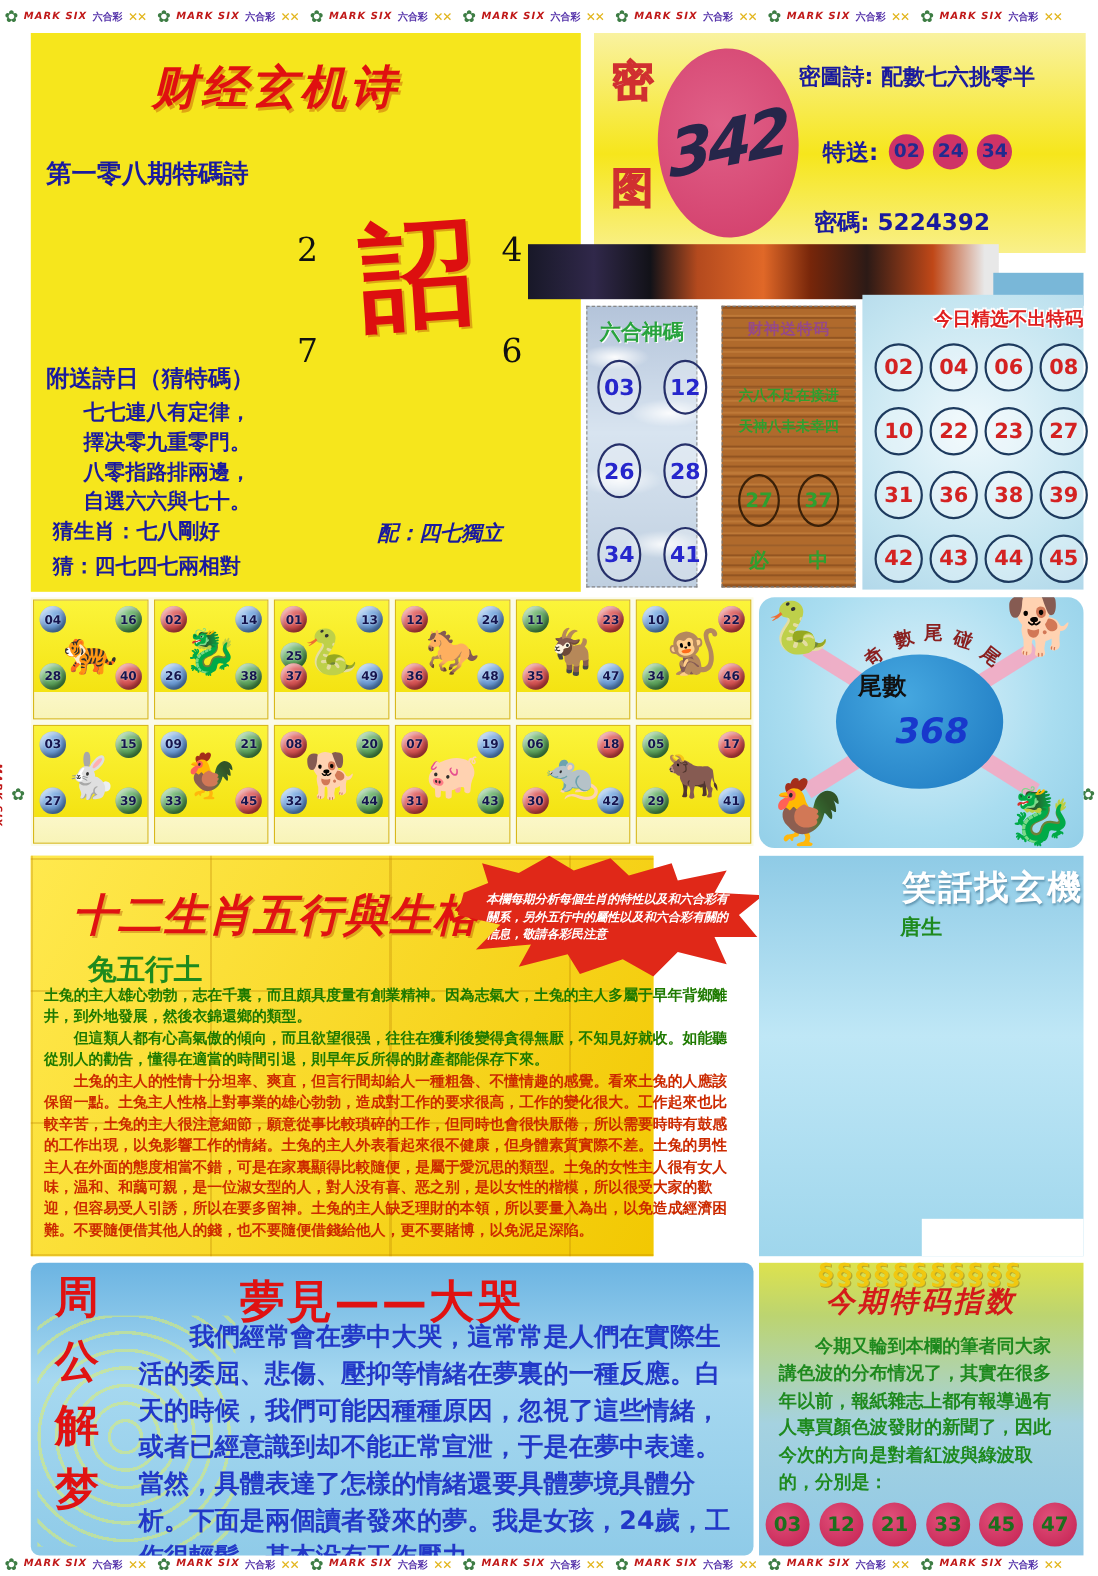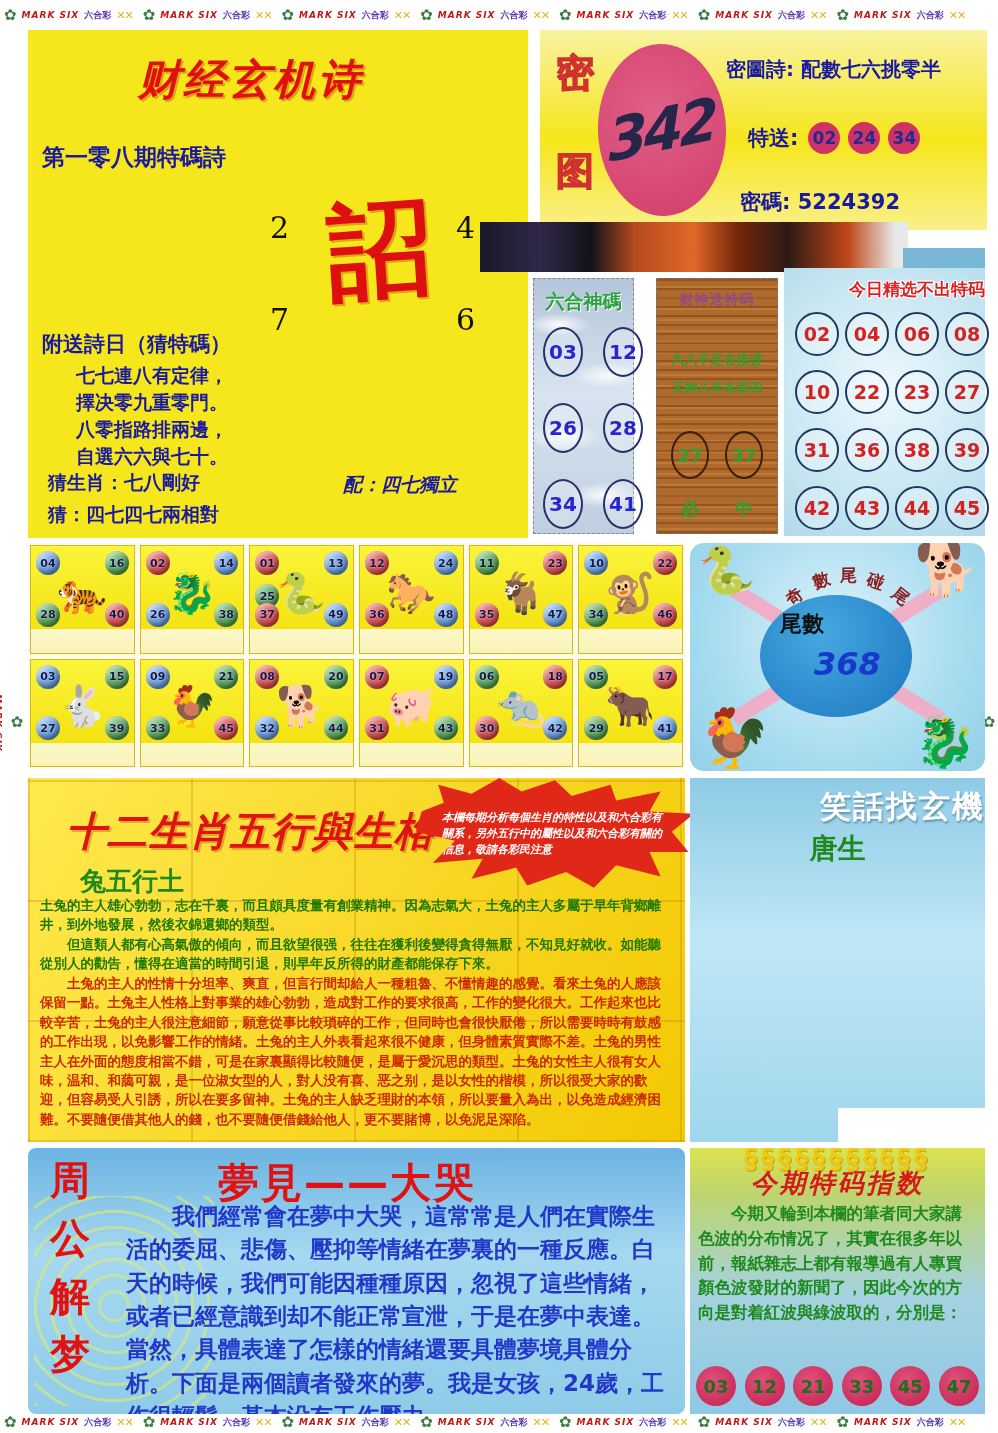--- a/index.html
+++ b/index.html
@@ -128,21 +128,21 @@
   .tail-label{font-size:22px;font-weight:bold;color:#111;}
   .tail-value{font-size:32px;font-weight:bold;color:#1838cc;margin:6px 0 0 34px;font-style:italic;}
   .arc-char{position:absolute;font-size:17px;font-weight:bold;color:#8a1f1f;z-index:4;}
   .tail-animal{position:absolute;line-height:1;z-index:5;}
   .ta-snake{left:8px;top:4px;font-size:46px;}
   .ta-dog{right:6px;top:0px;font-size:52px;}
   .ta-rooster{left:8px;bottom:4px;font-size:58px;}
   .ta-dragon{right:8px;bottom:4px;font-size:50px;}
 
   
-  #panel-article{left:28px;top:778px;width:657px;height:364px;
+  #panel-article{left:28px;top:778px;width:566px;height:364px;
     background-color:#f4d60e;
     background-image:repeating-linear-gradient(0deg,rgba(190,130,0,.30) 0 2px,transparent 2px 120px),
       repeating-linear-gradient(90deg,rgba(190,130,0,.30) 0 2px,transparent 2px 163px),
       linear-gradient(120deg,#ffe94e 0%,#f2c802 100%);}
   .article-title{position:absolute;left:38px;top:26px;font-size:40px;font-weight:bold;font-style:italic;color:#e01212;
     letter-spacing:1px;text-shadow:2px 2px 0 rgba(170,60,0,.35);}
   .article-sub{position:absolute;left:52px;top:86px;font-size:26px;font-weight:bold;color:#1e8a1e;}
   .starburst{position:absolute;left:388px;top:0px;width:278px;height:112px;background:#e02818;
     clip-path:polygon(2% 30%,10% 22%,8% 6%,20% 14%,30% 0%,38% 12%,50% 2%,56% 16%,70% 6%,72% 20%,88% 12%,84% 30%,100% 32%,92% 48%,98% 66%,84% 66%,88% 88%,72% 78%,64% 98%,54% 84%,40% 96%,36% 80%,20% 90%,24% 72%,6% 76%,14% 56%,0% 48%);
     display:flex;align-items:center;justify-content:center;padding:14px 26px;box-sizing:border-box;}
@@ -151,21 +151,21 @@
   .article-body p{margin:0;}
   .article-body p.indent{text-indent:2em;}
   .article-green{color:#1e7a00;}
   .article-red{color:#cc2a00;}
 
   
   #panel-joke{left:690px;top:778px;width:295px;height:364px;
     background:linear-gradient(180deg,#8fcbe6 0%,#bfe7f6 45%,#9fd6ec 100%);}
   .joke-title{position:absolute;left:0;right:0;top:8px;text-align:right;font-size:31px;font-weight:bold;color:#fff;
     text-shadow:1px 2px 2px rgba(40,90,120,.5);letter-spacing:2px;}
-  .joke-author{position:absolute;left:0;right:0;top:52px;text-align:center;font-size:28px;font-weight:bold;color:#1e8a1e;}
+  .joke-author{position:absolute;left:0;right:0;top:52px;text-align:center;font-size:19px;font-weight:bold;color:#1e8a1e;}
   .joke-body{position:absolute;left:10px;top:92px;width:275px;font-size:15px;font-weight:bold;color:#1e8a1e;line-height:1.55;}
   .joke-body p{margin:0;text-indent:2em;}
   .joke-white-notch{position:absolute;left:148px;top:330px;width:147px;height:34px;background:#fff;}
 
   
   #panel-dream{left:28px;top:1148px;width:657px;height:266px;border-radius:8px;
     background:linear-gradient(180deg,#6cb4e2 0%,#a6d8f0 40%,#8fcbe8 100%);overflow:hidden;}
   .dream-rings{position:absolute;left:6px;top:48px;width:180px;height:210px;
     background:repeating-radial-gradient(circle at 80px 110px,transparent 0 13px,rgba(225,240,100,.65) 13px 16px);
     opacity:.8;}
@@ -176,21 +176,21 @@
   .dream-body p{margin:0;text-indent:2em;}
 
   
   #panel-index{left:690px;top:1148px;width:295px;height:266px;
     background:linear-gradient(180deg,#dde24e 0%,#bcd470 18%,#a5d2e0 55%,#8fc8e6 100%);}
   .swirl-ornament{position:absolute;left:0;right:0;top:-4px;text-align:center;font-size:26px;font-weight:bold;
     color:#f0c810;letter-spacing:4px;text-shadow:1px 1px 0 rgba(150,110,0,.5);white-space:nowrap;overflow:hidden;}
   .index-title{position:absolute;left:0;right:0;top:18px;text-align:center;font-size:26px;font-weight:bold;font-style:italic;
     color:#d41a1a;letter-spacing:3px;}
   .index-body{position:absolute;left:8px;top:54px;width:280px;font-size:16.5px;font-weight:bold;color:#1e8a1e;line-height:1.5;}
-  .index-body p{margin:0;text-indent:2em;}
+  .index-body p{margin:10px;text-indent:2em;}
   .index-circles{position:absolute;left:4px;right:4px;top:218px;display:flex;justify-content:space-between;padding:0 2px;}
   .index-circle{width:40px;height:40px;border-radius:50%;background:radial-gradient(circle at 40% 35%,#e0507a,#c32050);
     display:flex;align-items:center;justify-content:center;font-size:18px;font-weight:bold;color:#1d6e1d;}
 </style>
 </head>
 <body>
 
 <div class="border-strip border-top">
     <span class="b-item">
       <span class="b-flower">✿</span>

